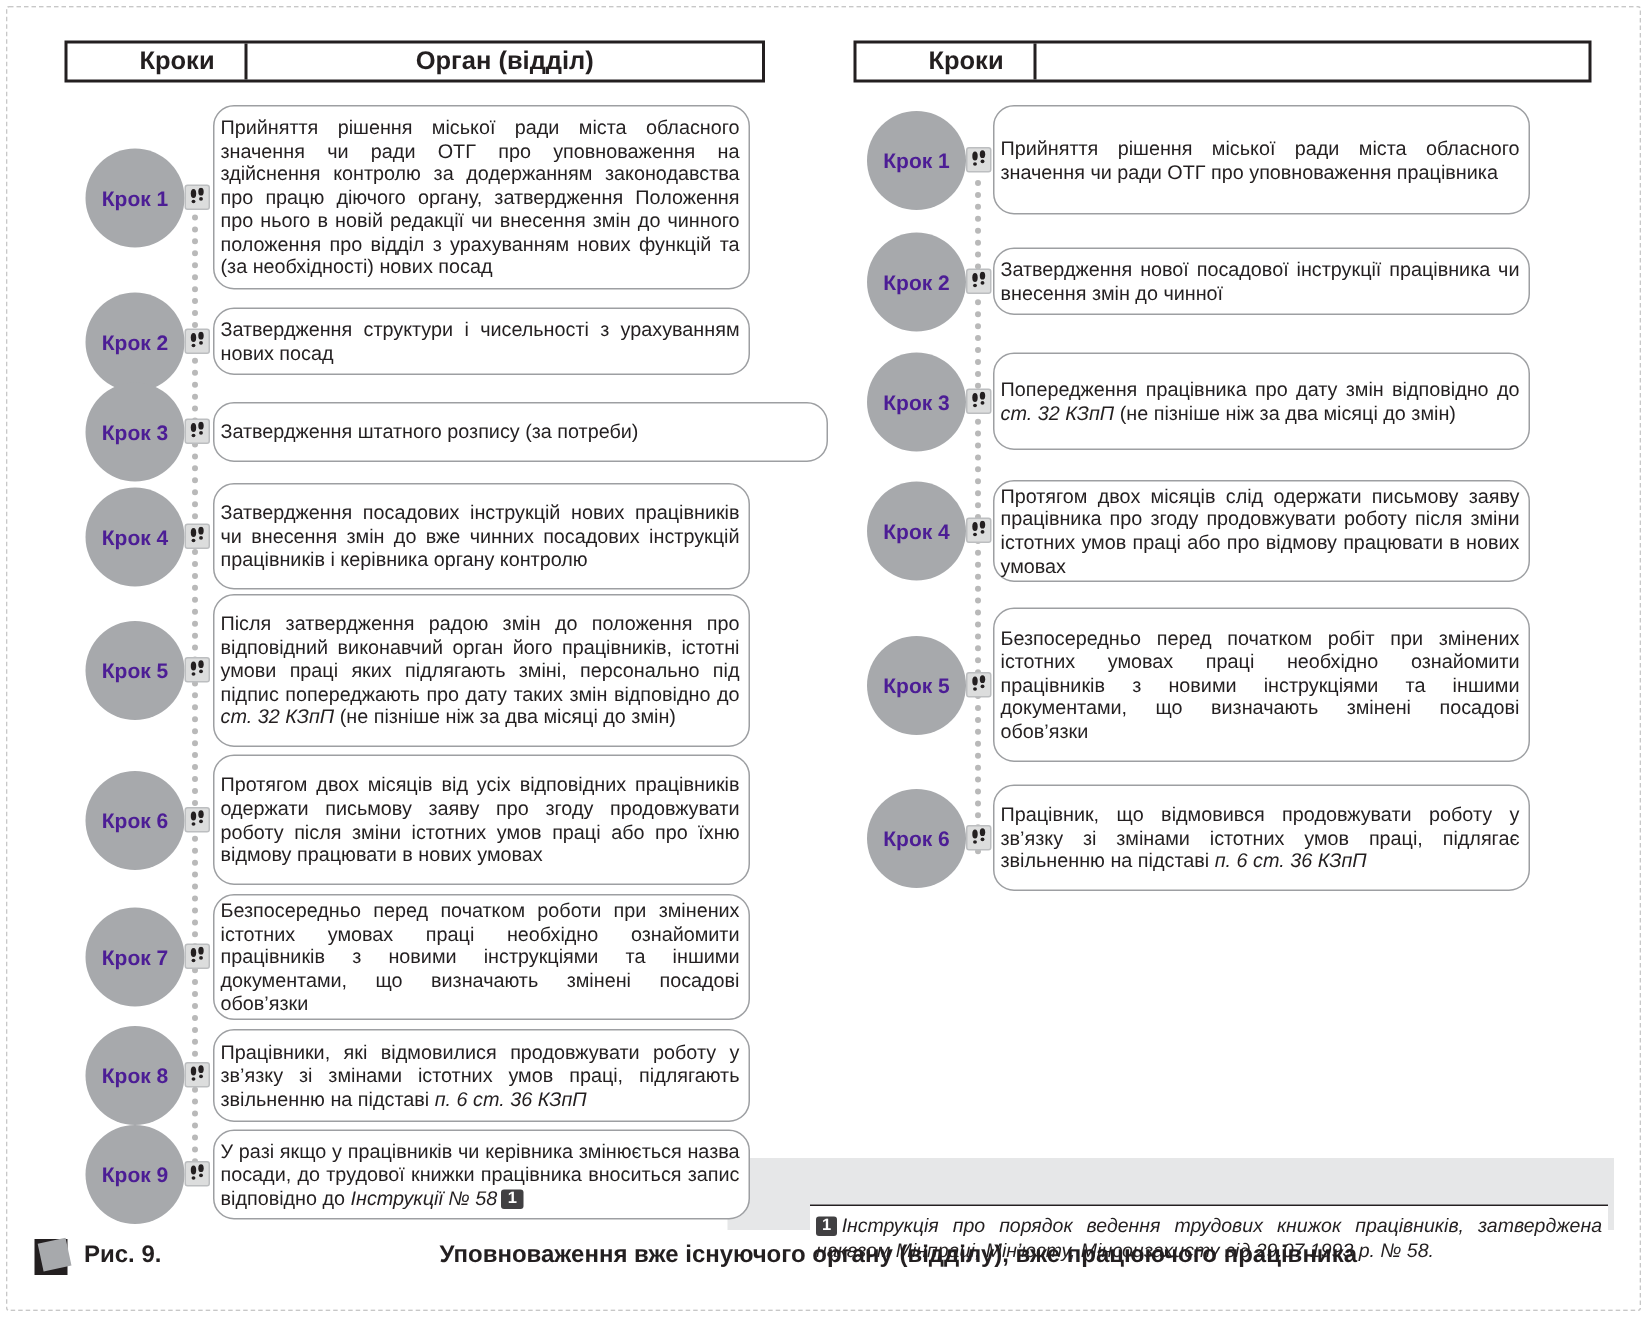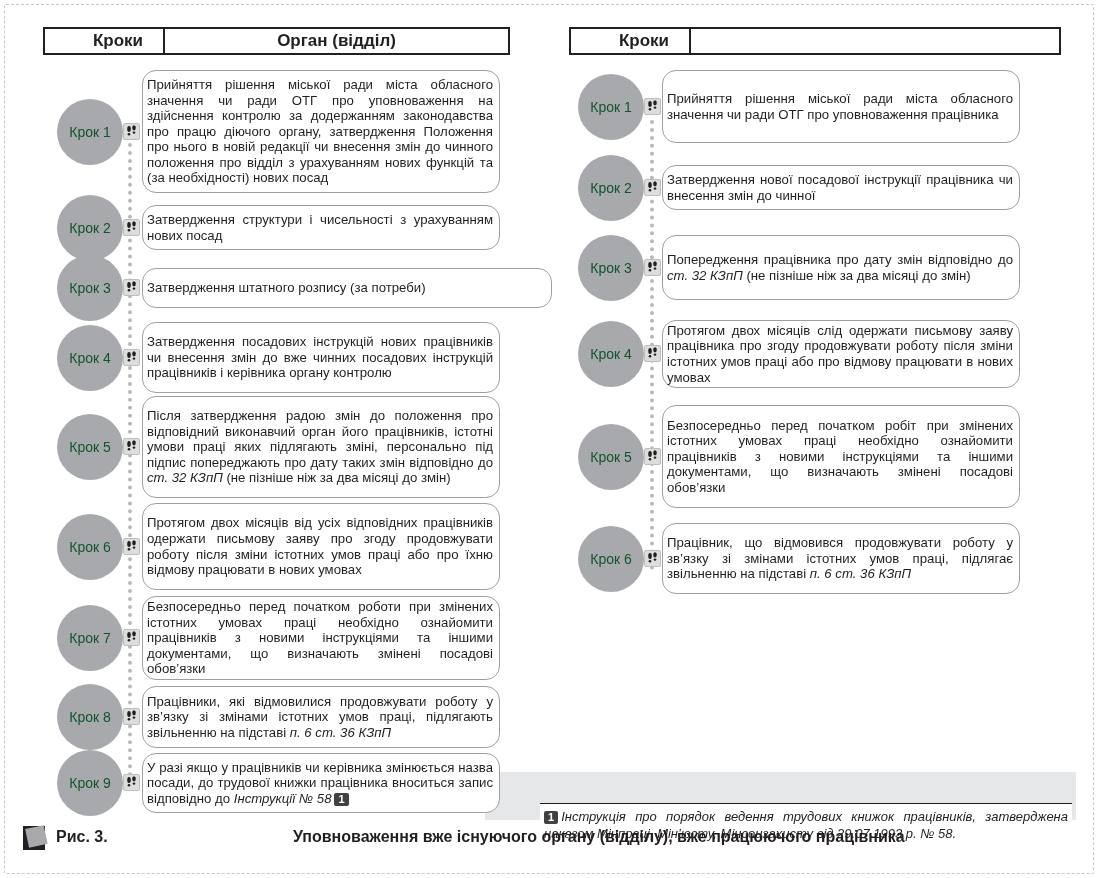--- a/index.html
+++ b/index.html
@@ -24,22 +24,22 @@
   .timeline {
     position: absolute; width: 0;
     border-left: 4px dotted #b9b9b9;
   }
   #tl-left { left: 128px; top: 135px; height: 650px; }
   #tl-right { left: 650px; top: 120px; height: 450px; }
 
   .step { position: absolute; }
   .circle {
     position: absolute; width: 66px; height: 66px; border-radius: 50%;
-    background: #a7a9ac; color: #14532d;
-    font-family: "Liberation Sans", sans-serif; font-weight: normal; font-size: 14px;
+    background: #a7a9ac; color: #4c1d95;
+    font-family: "Liberation Sans", sans-serif; font-weight: bold; font-size: 14px;
     display: flex; align-items: center; justify-content: center;
   }
   .foot {
     position: absolute; width: 17px; height: 17px; background: #dcdddd;
     border: 1px solid #bcbec0; border-radius: 2px;
     display: flex; align-items: center; justify-content: center;
   }
   .foot svg { width: 13px; height: 13px; }
   .bubble {
     position: absolute; background: #ffffff;
@@ -313,14 +313,14 @@
   </div>
 
 <div class="footnote">
   <span class="fn-badge" style="margin-left:0;margin-right:3px;">1</span><span>Інструкція про порядок ведення трудових книжок працівників, затверджена наказом Мінпраці, Мін’юсту, Мінсоцзахисту від 29.07.1993 р. № 58.</span>
 </div>
 
 <svg class="fig-icon" viewBox="0 0 26 26">
   <rect x="1" y="1" width="22" height="24" fill="#231f20"></rect>
   <rect x="5" y="2" width="19" height="19" fill="#a7a9ac" transform="rotate(-12 14 12)"></rect>
 </svg>
-<div class="fig-label">Рис. 3.</div>
+<div class="fig-label">Рис. 9.</div>
 <div class="fig-title">Уповноваження вже існуючого органу (відділу), вже працюючого працівника</div>
 
 </body></html>

